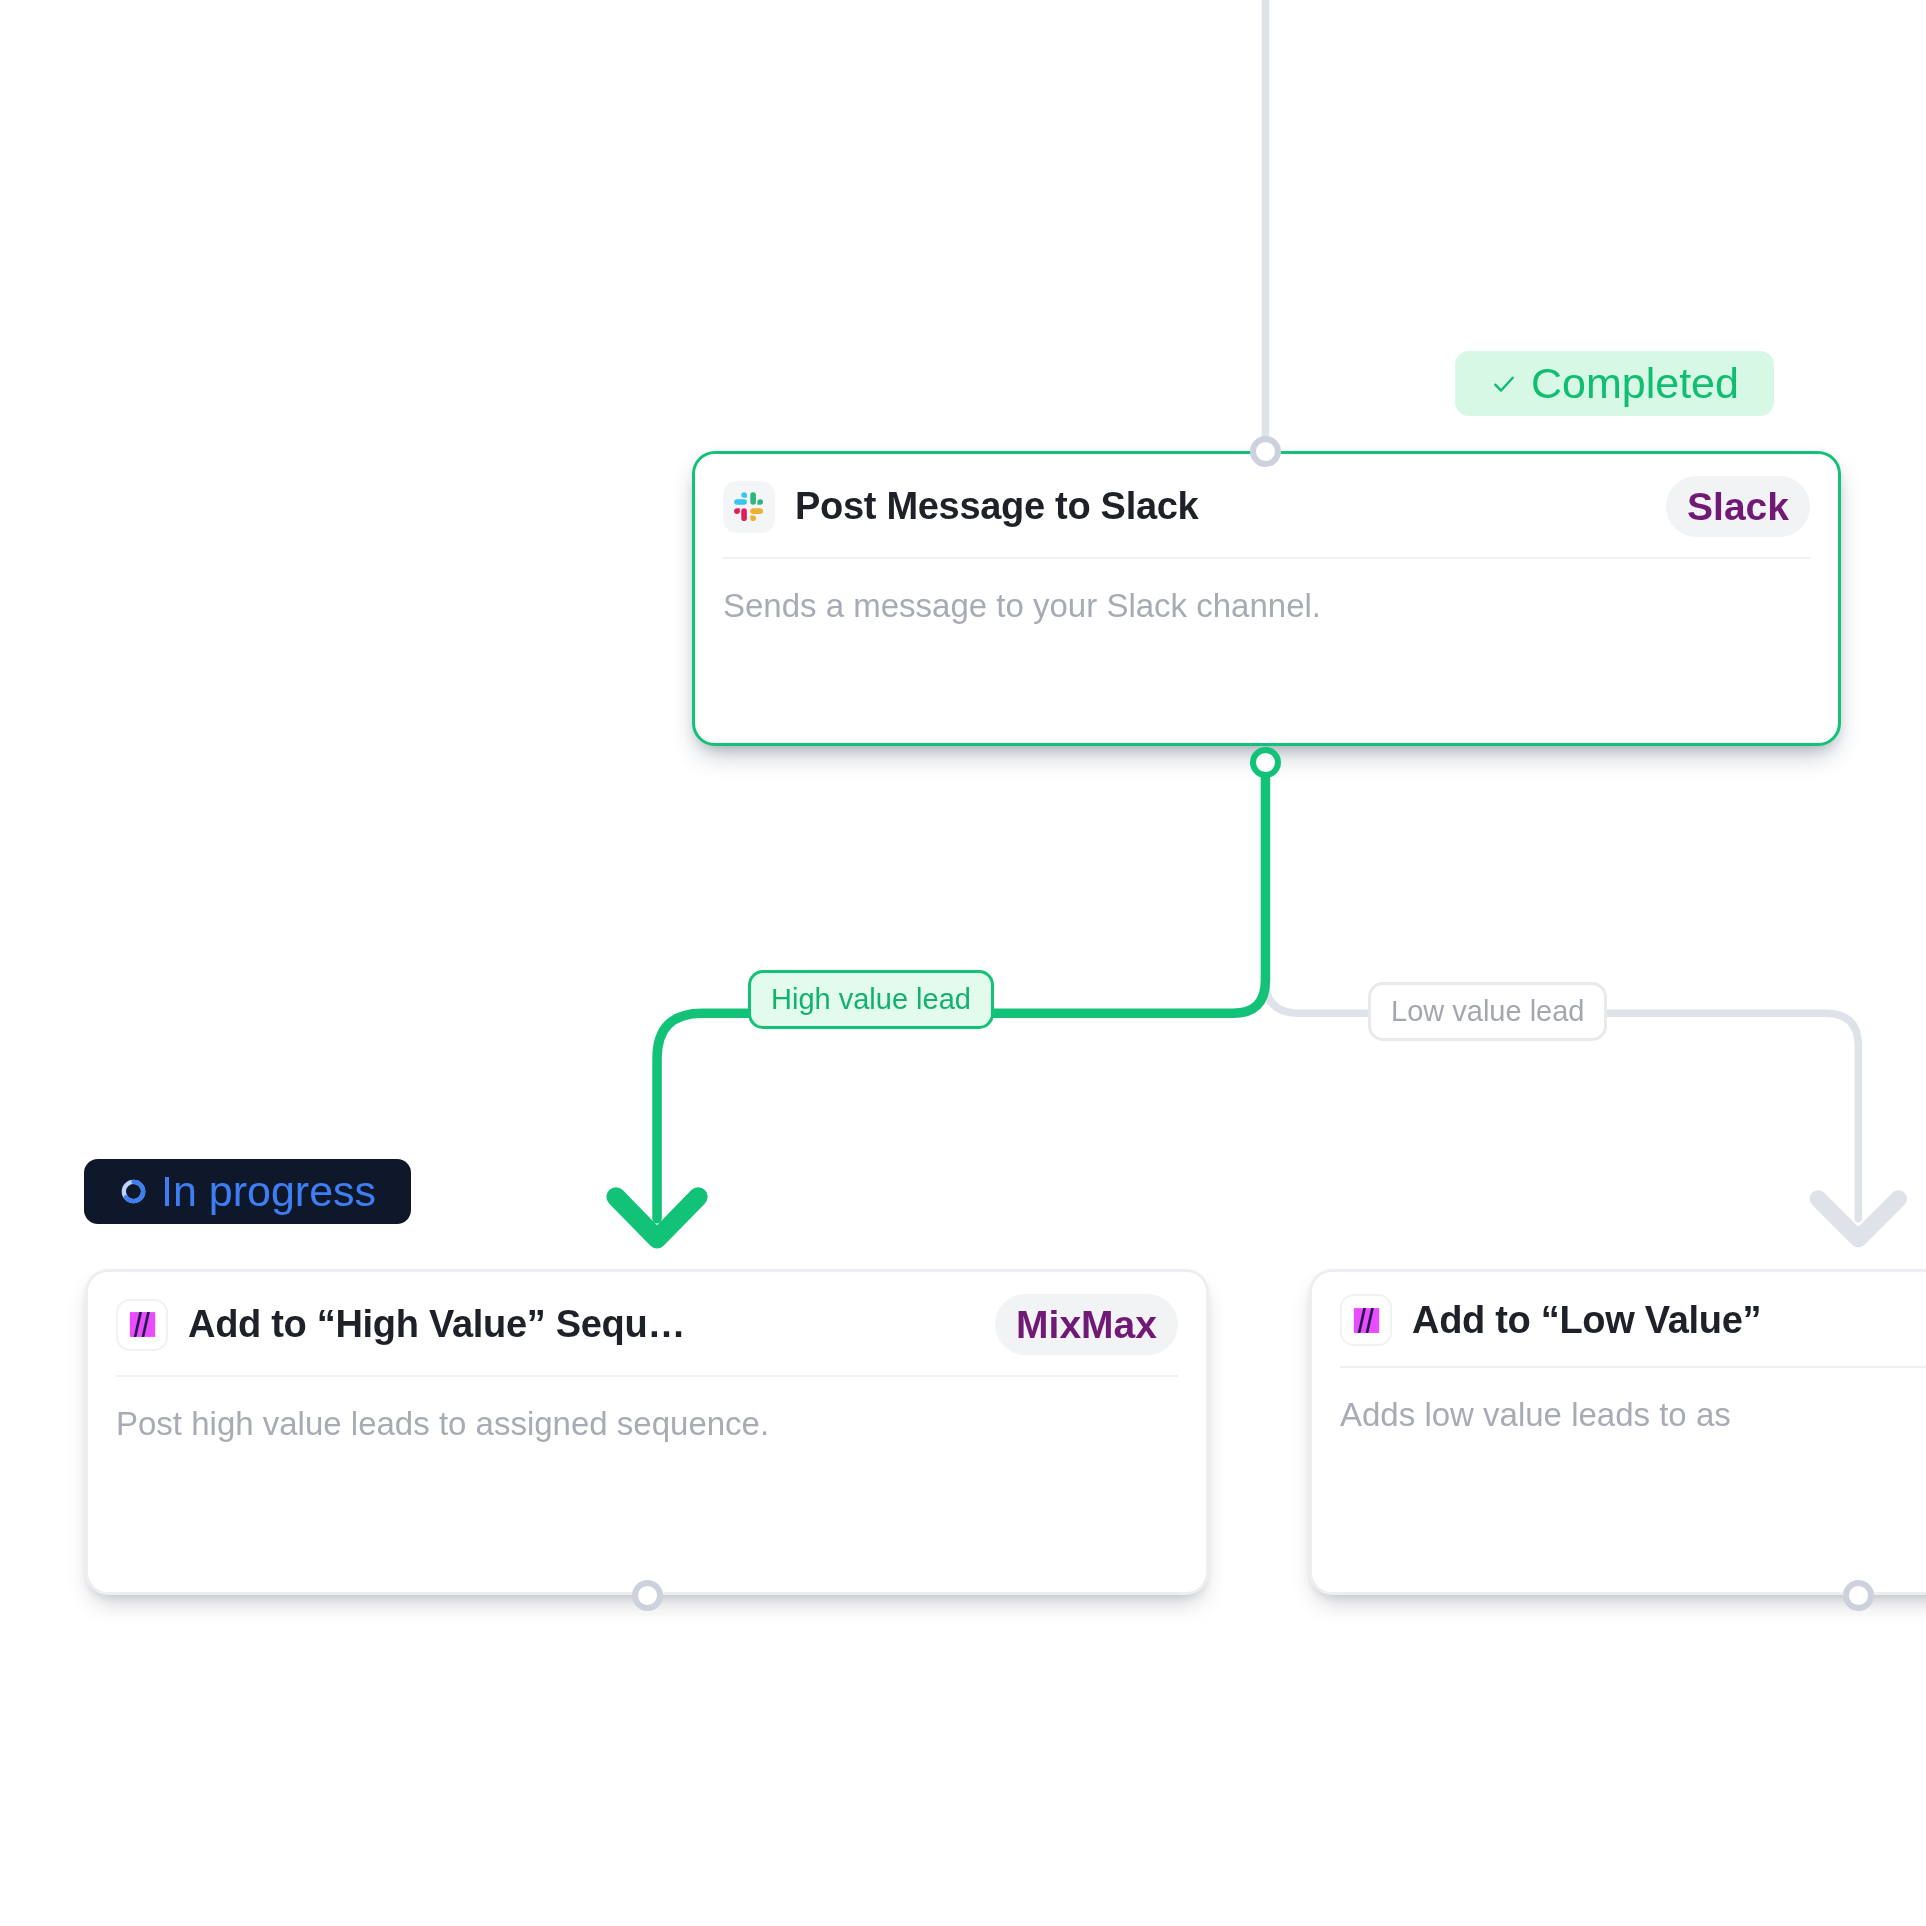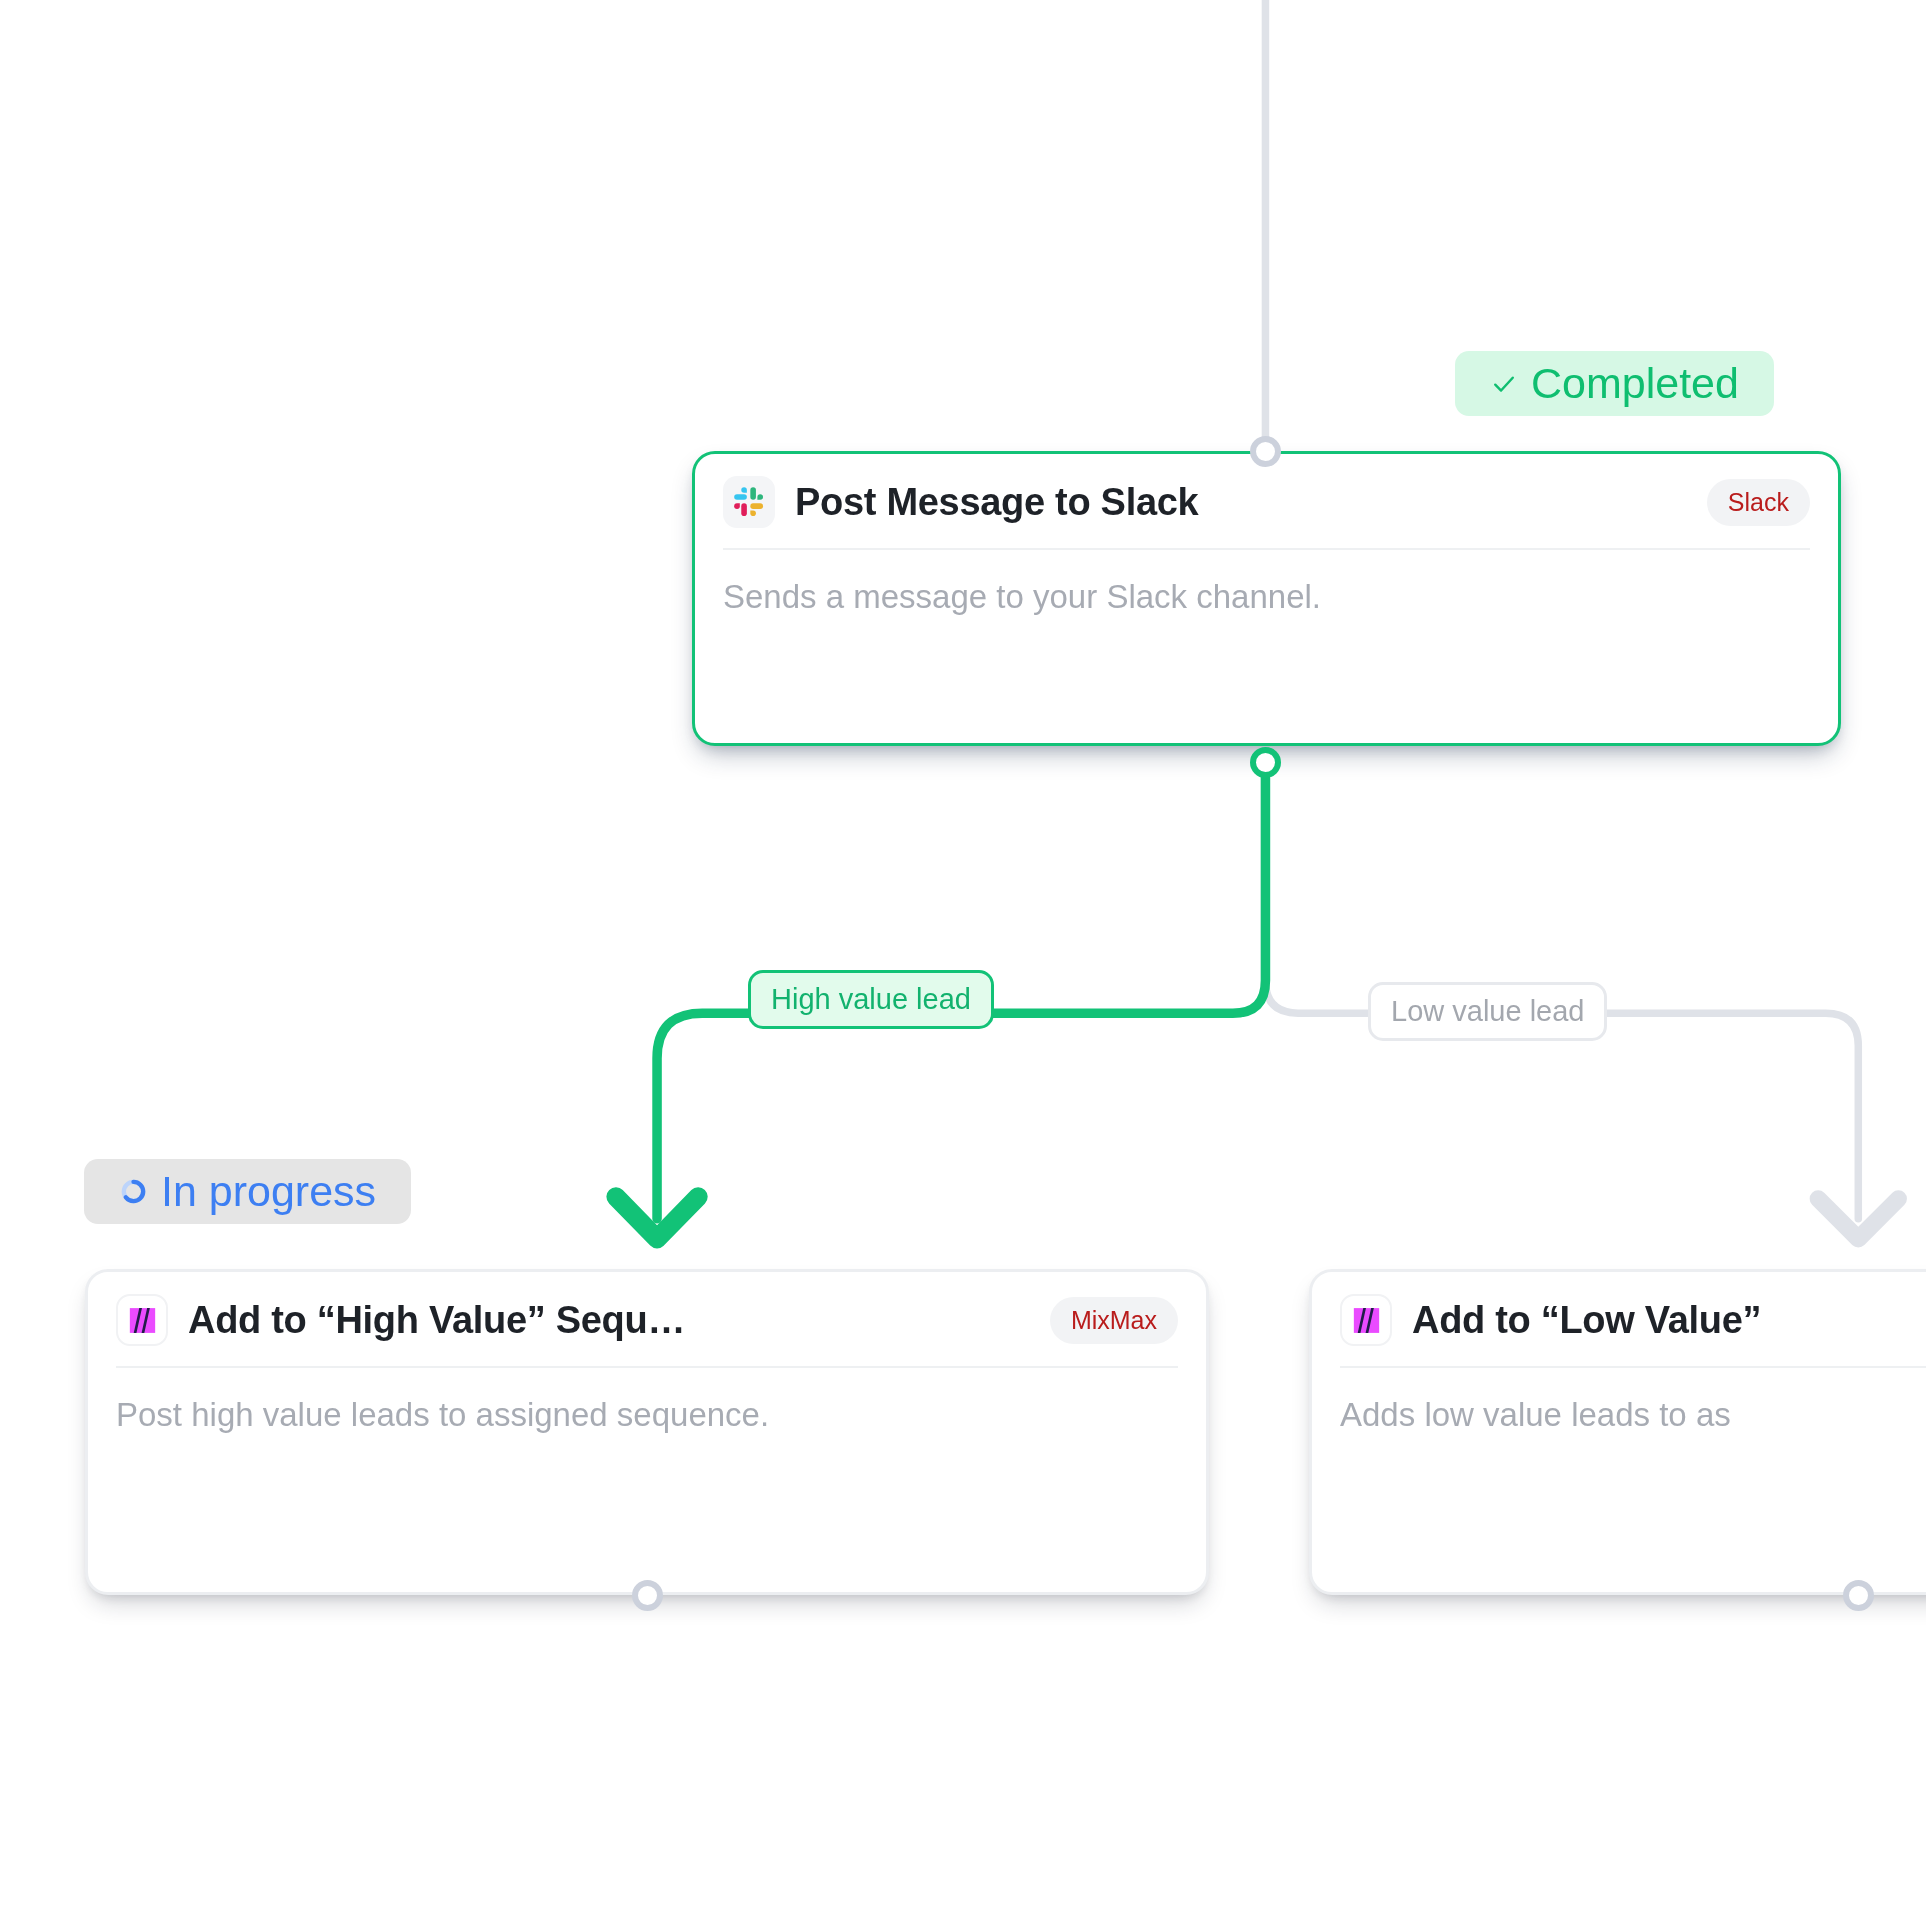--- a/index.html
+++ b/index.html
@@ -80,23 +80,23 @@
     letter-spacing: -0.3px;
     white-space: nowrap;
     overflow: hidden;
     text-overflow: ellipsis;
     line-height: 1.12;
   }
 
   .node-tag {
     flex: 0 0 auto;
     background: #f2f3f5;
-    color: #b91c1c;
-    font-size: 25px;
-    font-weight: 400;
+    color: #701a75;
+    font-size: 39px;
+    font-weight: 700;
     border-radius: 501px;
     padding: 11px 21px;
     white-space: nowrap;
     line-height: 1;
   }
 
   .node-divider {
     height: 2px;
     background: #eef0f2;
     margin: 0 28px;
@@ -139,21 +139,21 @@
     font-weight: 400;
     line-height: 1;
     white-space: nowrap;
     z-index: 60;
   }
   .badge.completed {
     background: #d6f8e5;
     color: #0fbe70;
   }
   .badge.inprogress {
-    background: #e5e5e5;
+    background: #0f172a;
     color: #3d7ff2;
   }
   .badge .b-icon {
     display: flex;
     align-items: center;
     justify-content: center;
   }
 
   
   .edge-label {

